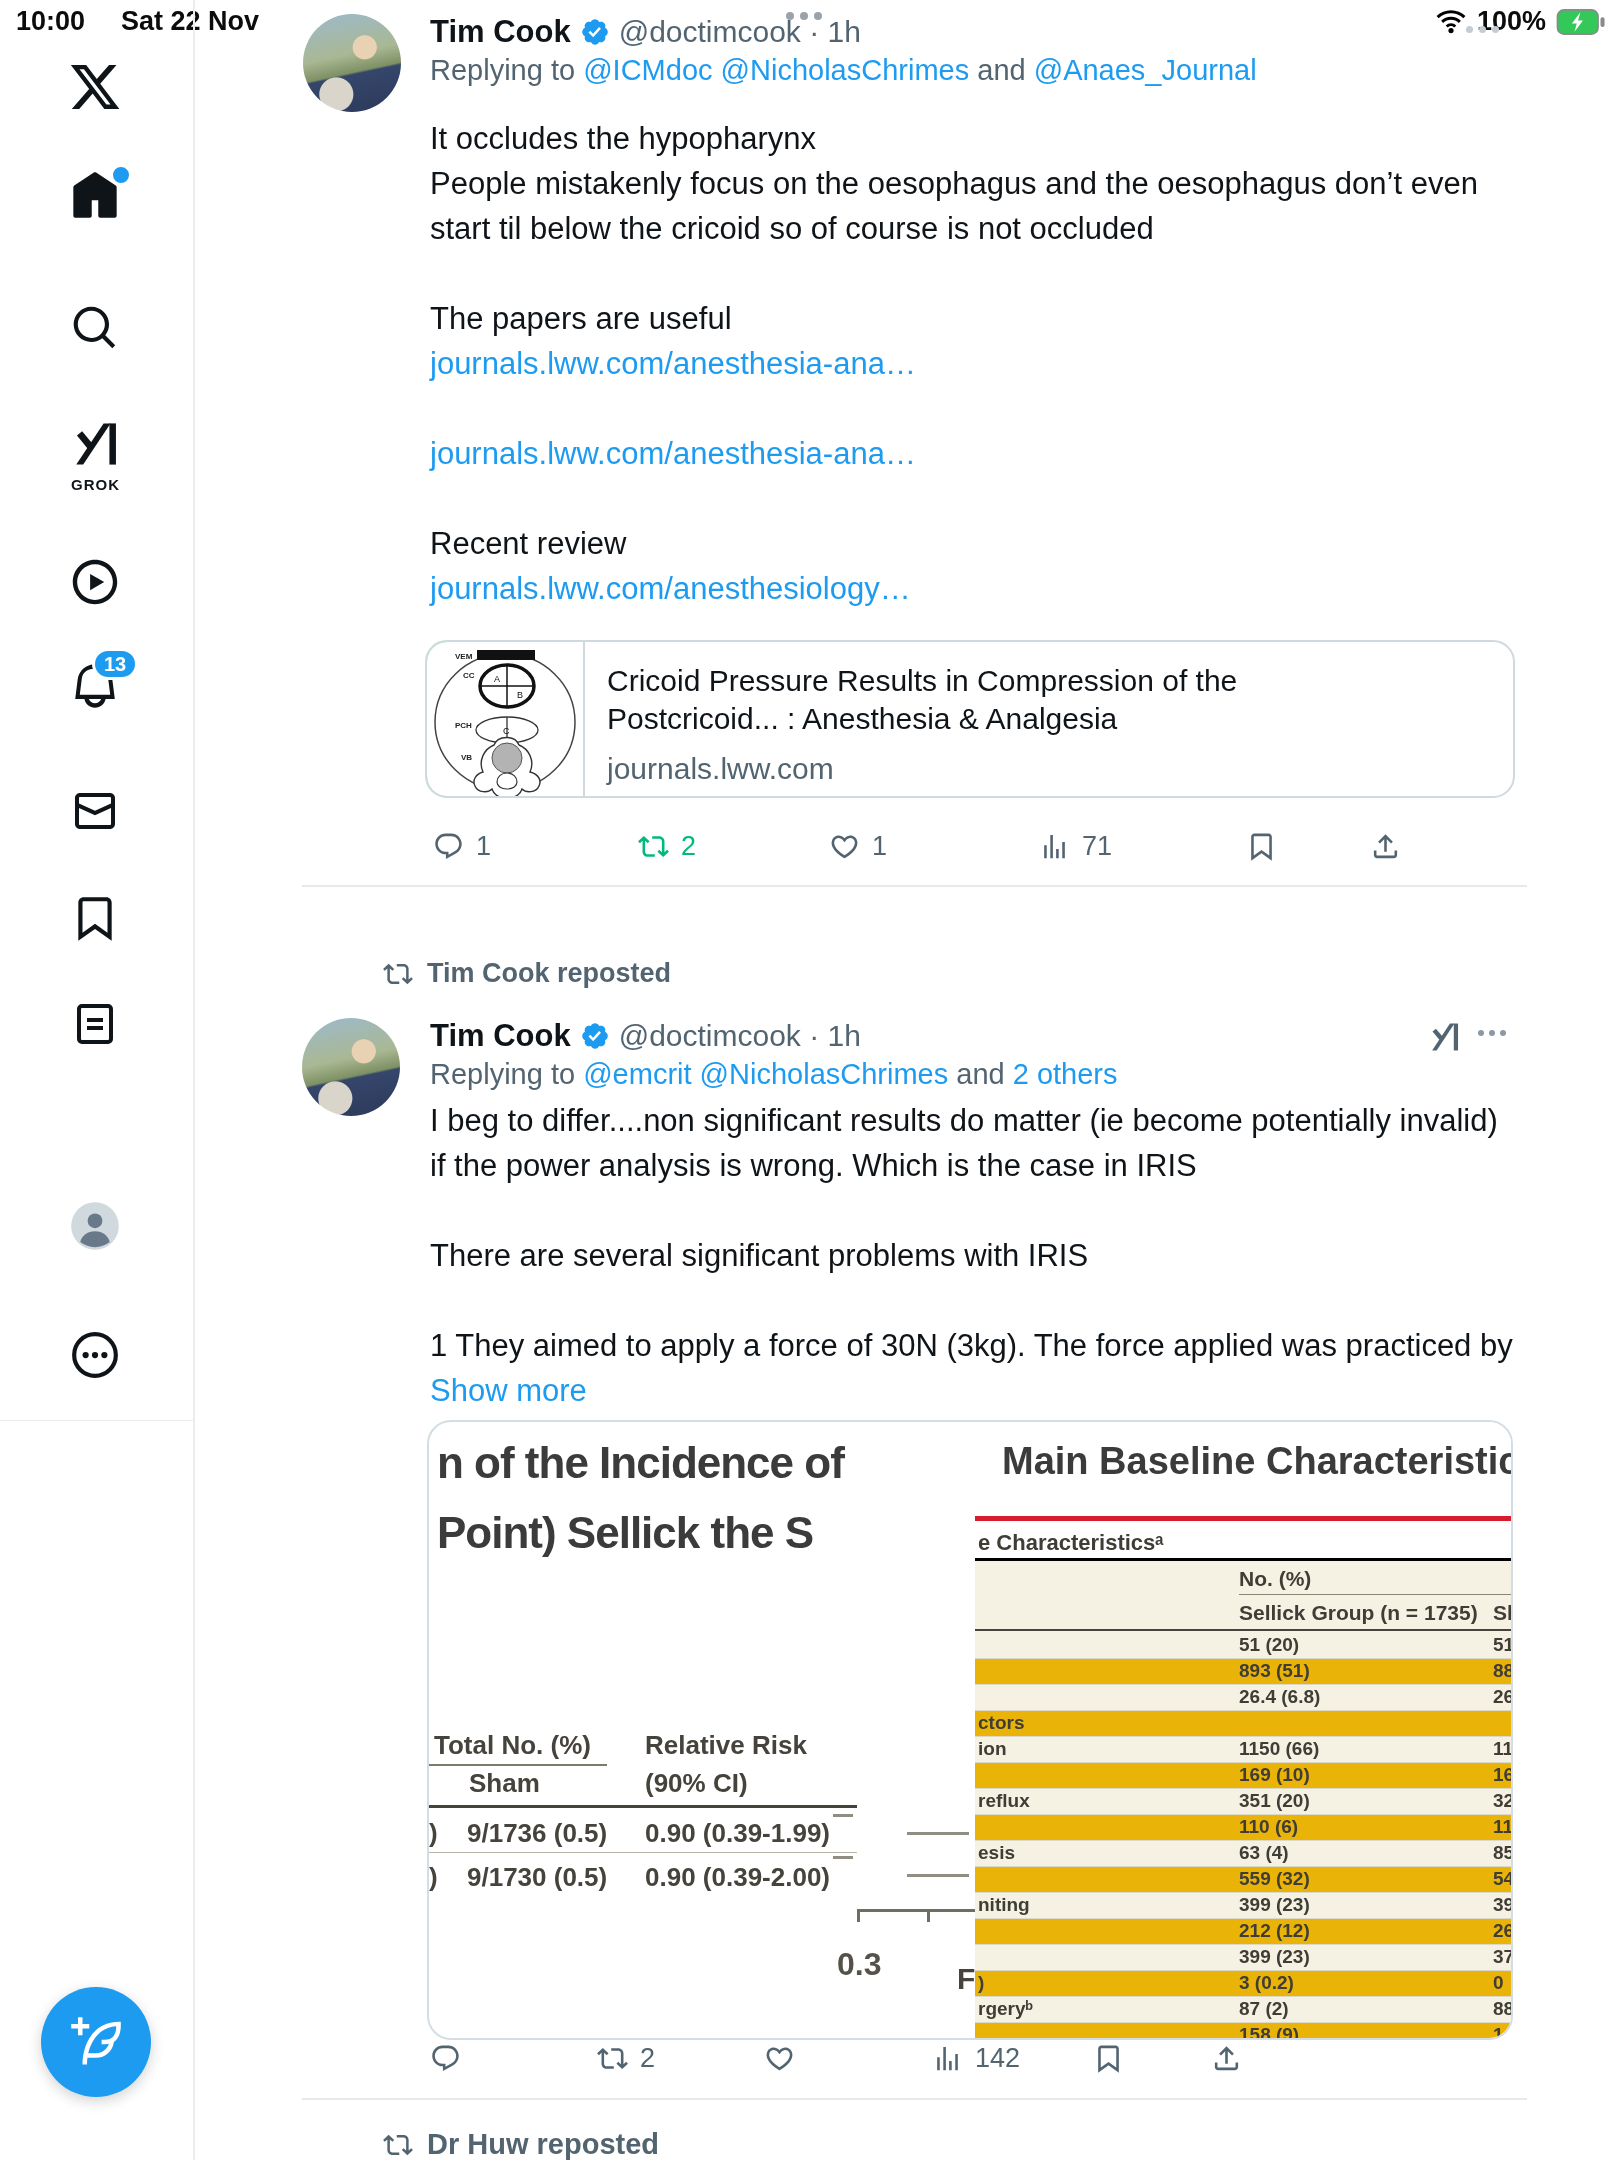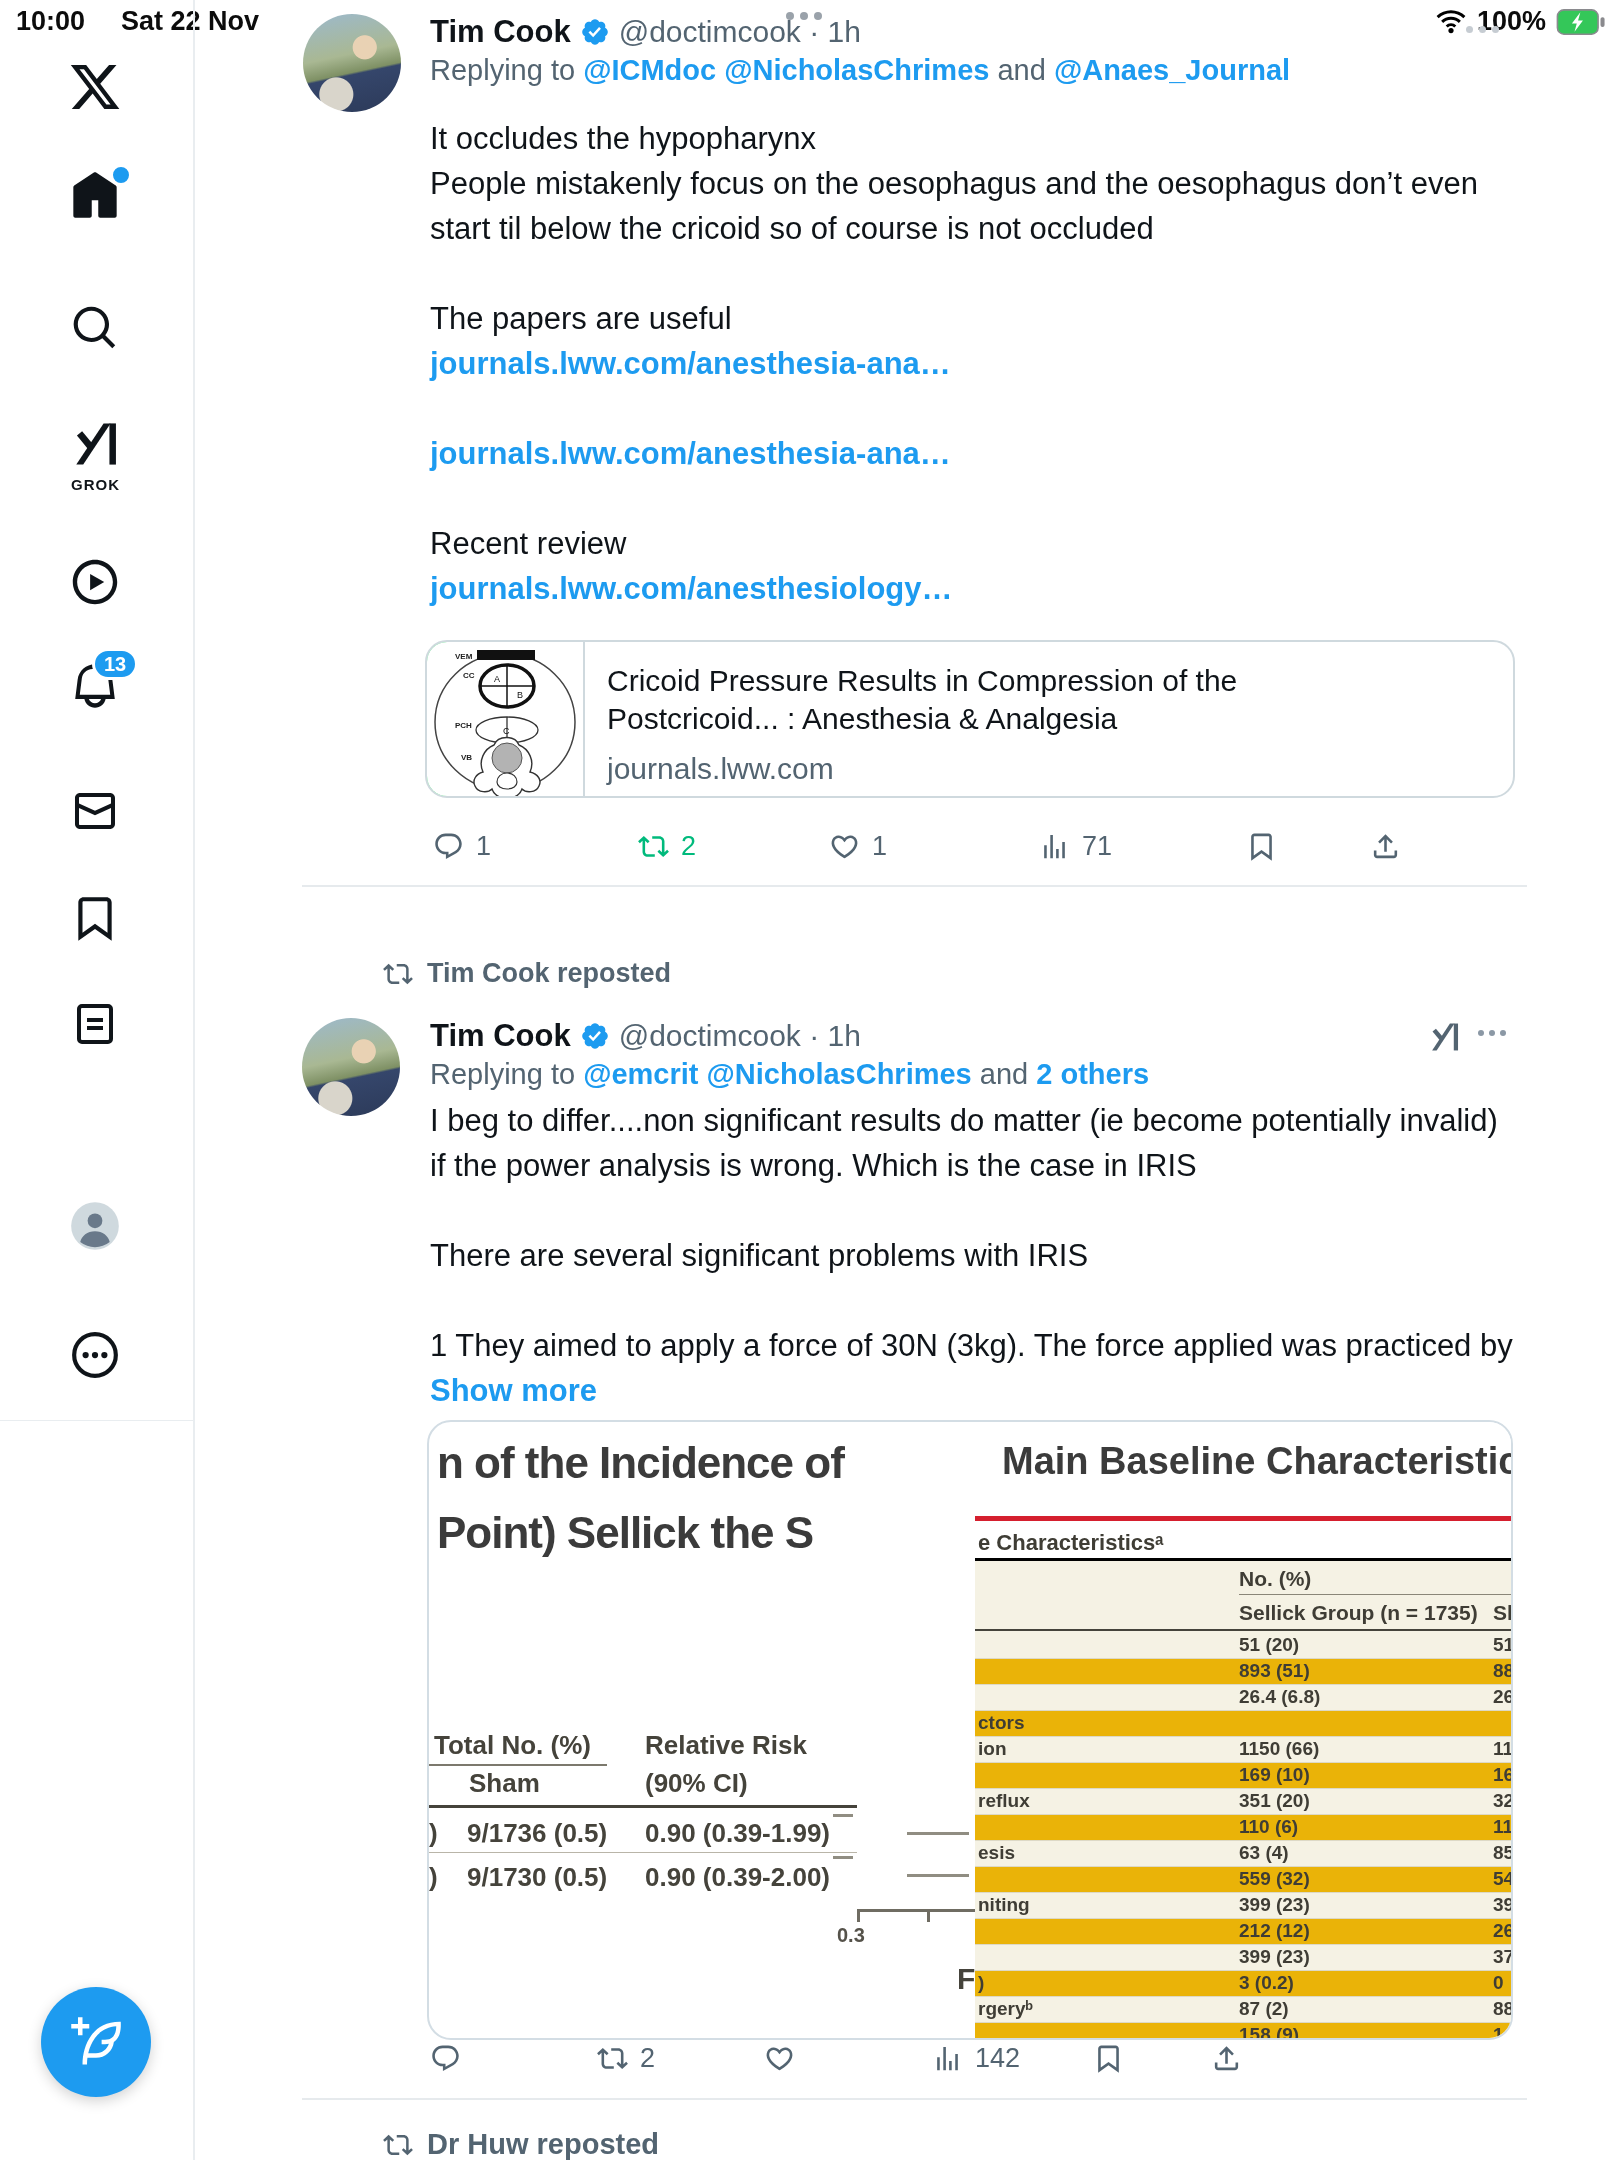--- a/index.html
+++ b/index.html
@@ -24,21 +24,21 @@
   .grok-label{left:48px;top:476px;width:95px;text-align:center;font-size:15px;font-weight:700;letter-spacing:1px;color:#0f1419;}
   
   .avatar{width:98px;height:98px;border-radius:50%;overflow:hidden;background:
      radial-gradient(circle at 63% 34%, #e9d2b4 0 13%, rgba(0,0,0,0) 14%),
      radial-gradient(circle at 34% 82%, #d9d5cb 0 16%, rgba(0,0,0,0) 17%),
      linear-gradient(168deg,#9cb9cd 0%,#a9b893 42%,#7e9064 58%,#35466b 60%,#2c3a59 100%);}
   .name{font-size:31px;font-weight:700;color:#0f1419;white-space:nowrap;}
   .meta{font-size:30px;color:#536471;white-space:nowrap;}
   .replying{font-size:29px;color:#536471;white-space:nowrap;}
   .body-text{font-size:31px;line-height:45px;color:#0f1419;white-space:pre-wrap;width:1085px;}
-  .seg-link{color:#1d9bf0;font-weight:bold;}
+  .seg-link{color:#1d9bf0;}
   .seg-text{color:inherit;}
   .repost-row{gap:14px;color:#536471;}
   .repost-label{font-size:27px;font-weight:700;color:#536471;}
   
   .card{left:425px;top:640px;width:1090px;height:158px;border:2px solid #cfd9de;border-radius:22px;box-sizing:border-box;overflow:hidden;background:#fff;}
   .card-thumb{position:absolute;left:0;top:0;width:156px;height:154px;border-right:2px solid #cfd9de;background:#22c55e;}
   .card-title{position:absolute;left:180px;top:20px;font-size:30px;line-height:38px;color:#0f1419;}
   .card-domain{position:absolute;left:180px;top:110px;font-size:30px;color:#536471;}
   
   .eitem{display:flex;align-items:center;gap:12px;color:#536471;height:36px;}
@@ -372,21 +372,21 @@
     <div class="stat" style="left:38px;top:440px">9/1730 (0.5)</div>
     <div class="stat" style="left:216px;top:440px">0.90 (0.39-2.00)</div>
 
     <div class="whisker" style="left:404px;top:392px;width:20px"></div>
     <div class="whisker" style="left:478px;top:410px;width:62px"></div>
     <div class="whisker" style="left:404px;top:434px;width:20px"></div>
     <div class="whisker" style="left:478px;top:452px;width:62px"></div>
     <div class="axis-line" style="left:428px;top:487px;width:132px"></div>
     <div class="axis-tick" style="left:428px;top:487px"></div>
     <div class="axis-tick" style="left:498px;top:487px"></div>
-    <div class="stat" style="left:408px;top:502px;font-size:20px;color:#55524a">0.3</div>
+    <div class="stat" style="left:408px;top:524px;font-size:32px;color:#55524a">0.3</div>
     <div class="stat" style="left:528px;top:540px;font-size:30px">F</div>
 
     <div class="rpanel">
       <div class="rp-title">Main Baseline Characteristics</div>
       <div class="rp-redline"></div>
       <div class="rp-caption">e Characteristicsᵃ</div>
       <div class="rp-table">
         <div class="rp-colgroup">No. (%)</div>
         <div class="rp-group-ul"></div>
         <div class="rp-colh">Sellick Group (n = 1735)</div>

